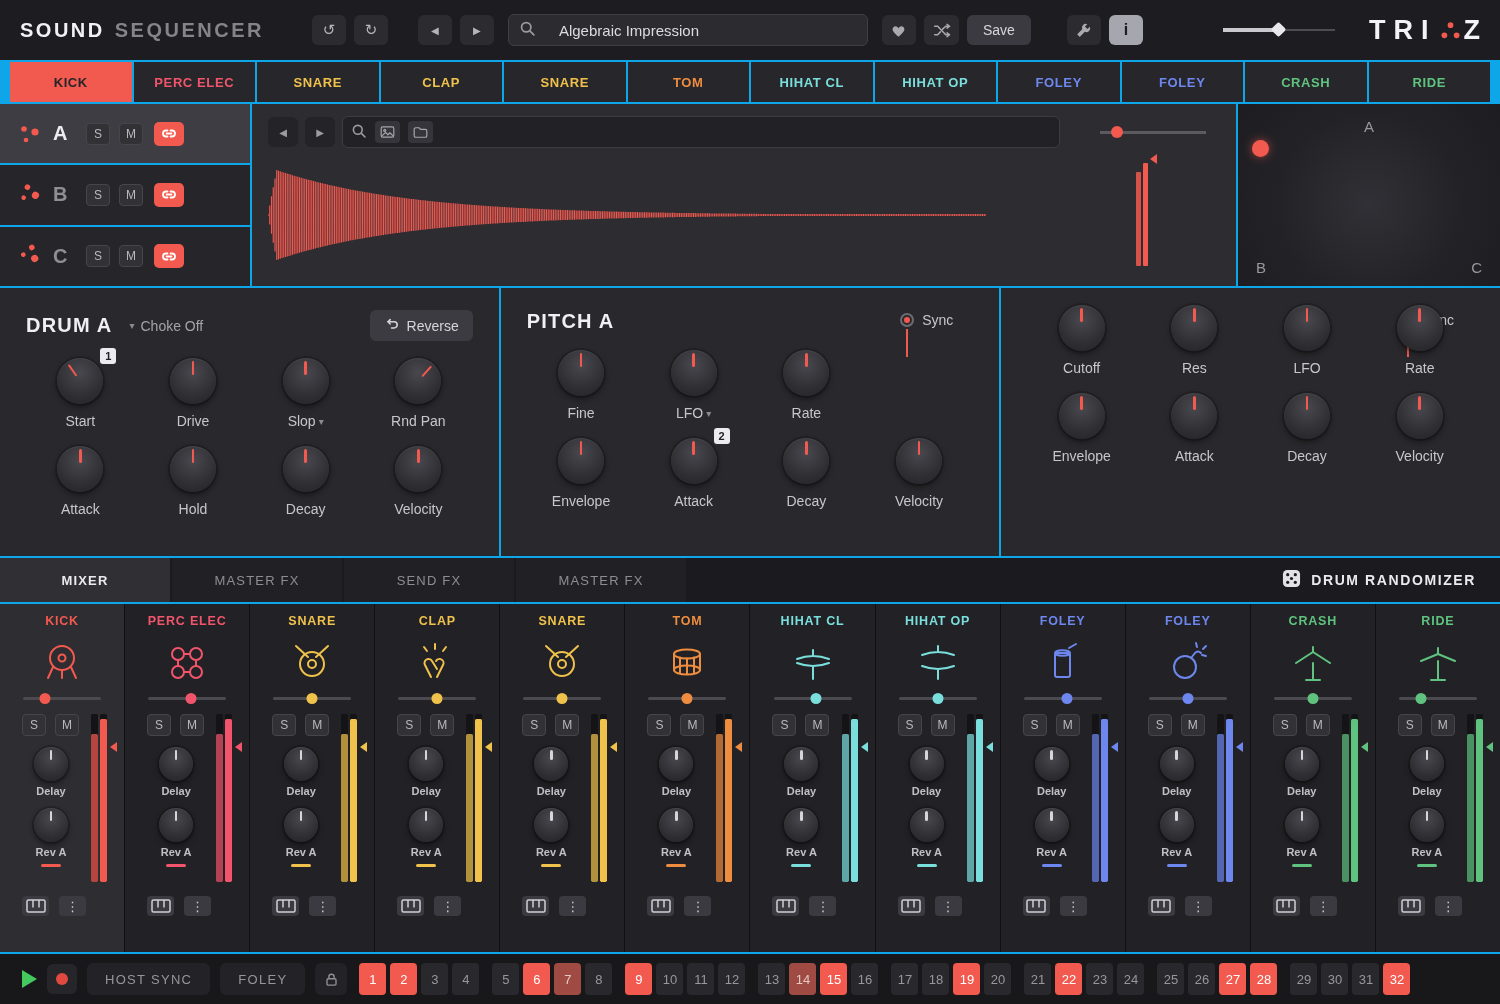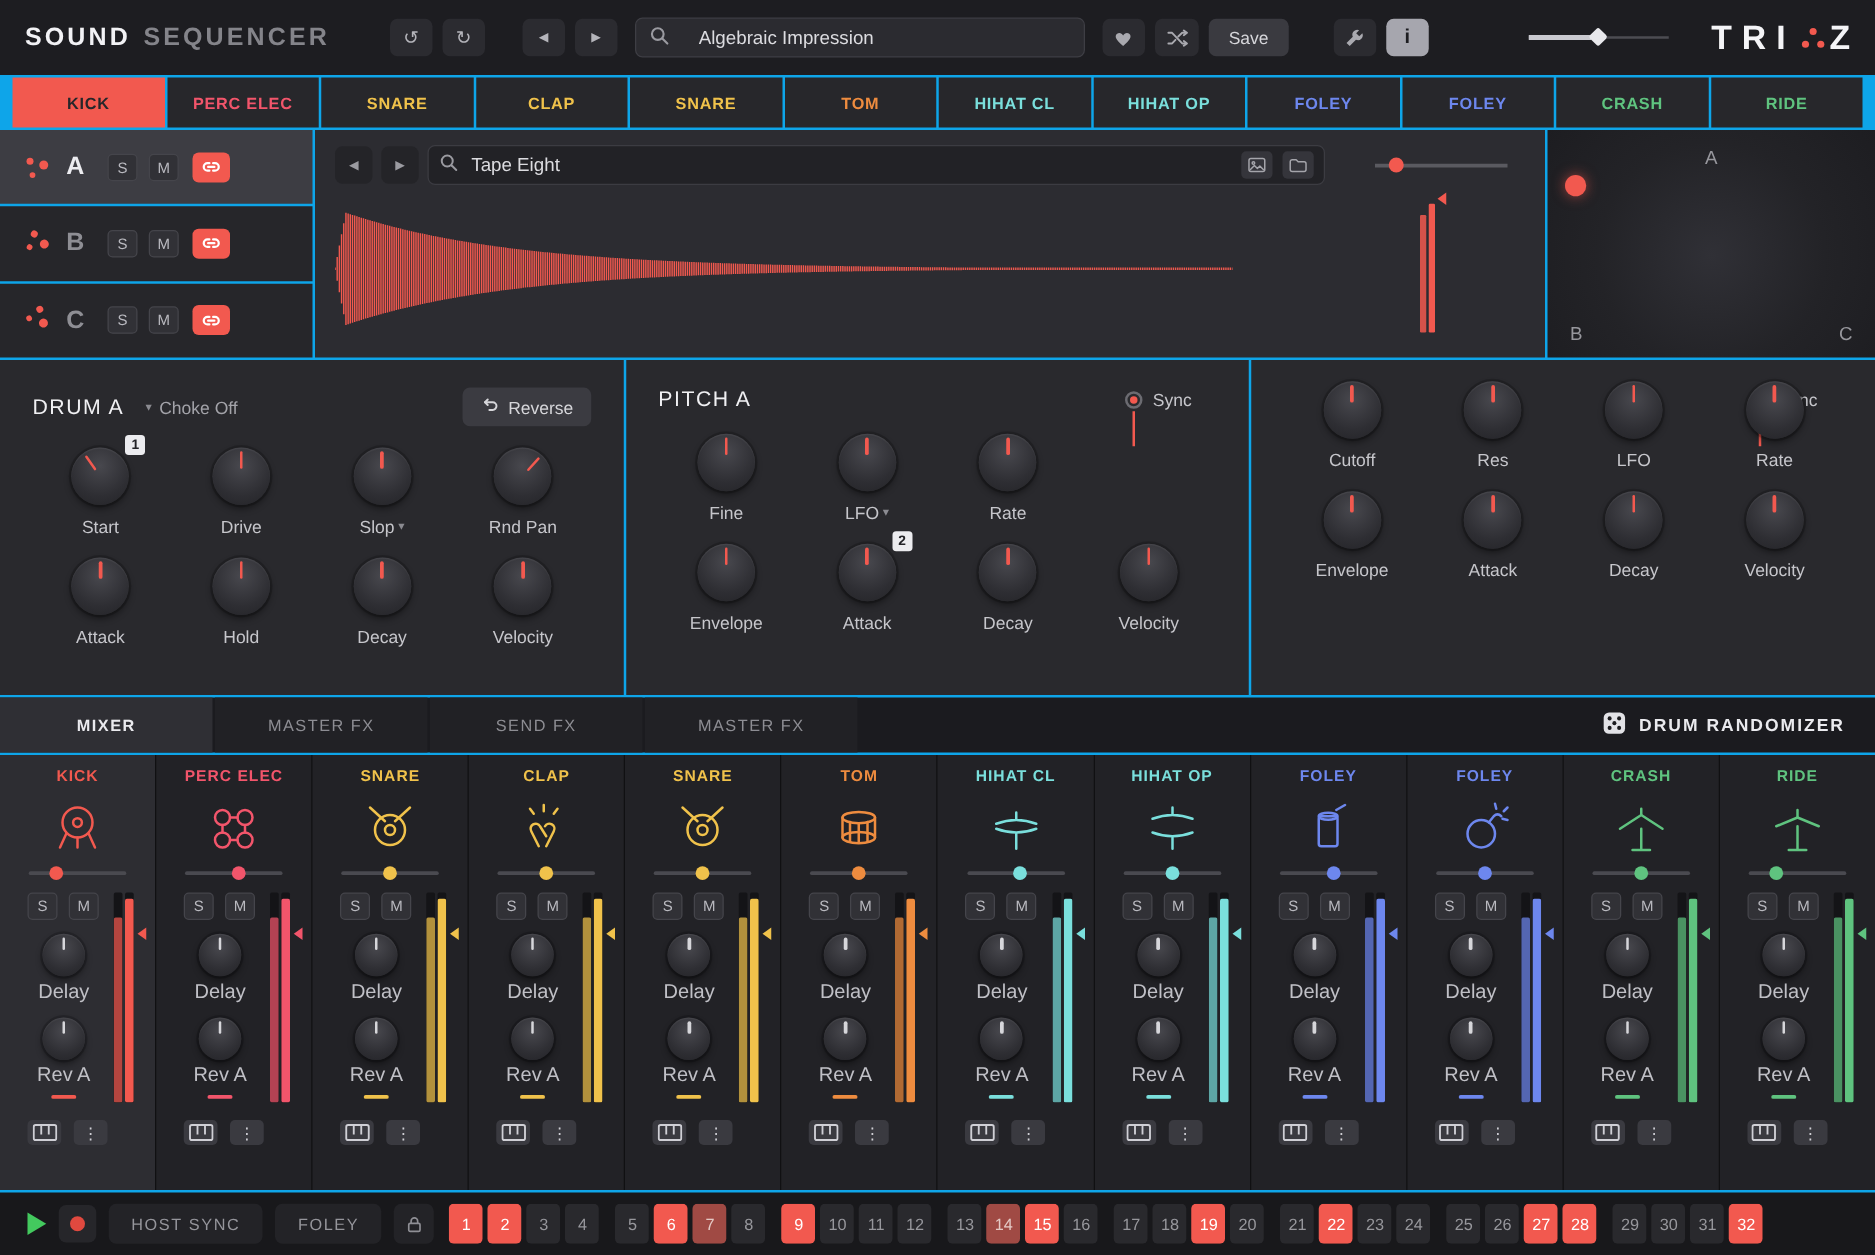--- a/index.html
+++ b/index.html
@@ -62,41 +62,41 @@
   .xy-a,.xy-b,.xy-c{position:absolute;font-size:15px;color:#97979d;}
   .xy-a{top:14px;left:50%;transform:translateX(-50%);}
   .xy-b{bottom:10px;left:18px;}
   .xy-c{bottom:10px;right:18px;}
   .xy-dot{position:absolute;left:14px;top:36px;width:17px;height:17px;border-radius:50%;background:#f2594f;box-shadow:0 0 10px rgba(242,89,79,.6);}
 
   
   .controls{height:268px;flex:none;display:flex;gap:2px;margin-top:2px;}
   .sec{flex:1;background:#29292d;position:relative;min-width:0;}
   .sec-head{display:flex;align-items:center;gap:14px;padding:22px 26px 0;}
-  .sec-title{font-size:17px;font-weight:400;letter-spacing:1.2px;color:#f0f0f3;white-space:nowrap;}
+  .sec-title{font-size:20px;font-weight:700;letter-spacing:1.2px;color:#f0f0f3;white-space:nowrap;}
   .choke{display:flex;align-items:center;gap:6px;color:#a3a3a9;font-size:14px;cursor:pointer;}
   .caret{font-size:10px;color:#8b8b91;margin-left:3px;}
   .reverse-btn{margin-left:auto;display:flex;align-items:center;gap:8px;background:#3b3b41;border:none;color:#d6d6da;font-size:14px;padding:7px 14px;border-radius:6px;cursor:pointer;}
   .sync{position:absolute;top:24px;right:46px;display:flex;align-items:center;gap:8px;font-size:14px;color:#c6c6cb;cursor:pointer;}
   .radio{width:14px;height:14px;border-radius:50%;border:2px solid #6b6b71;position:relative;background:#2a2a2e;flex:none;}
   .radio::after{content:"";position:absolute;inset:2px;border-radius:50%;background:#f2594f;}
   .sync-line{position:absolute;left:6px;top:17px;width:2px;height:28px;background:#f2594f;}
   .toggle{width:36px;height:18px;border-radius:9px;background:#55555c;position:relative;display:inline-block;flex:none;cursor:pointer;}
   .toggle-knob{position:absolute;left:2px;top:2px;width:14px;height:14px;border-radius:50%;background:#ececf0;}
   .curves{display:flex;gap:13px;margin-left:18px;color:#a6a6ac;align-items:center;}
   .sec-knobs{display:grid;grid-template-columns:repeat(4,1fr);padding:0 24px;margin-top:17px;}
   .knob-cell{display:flex;flex-direction:column;align-items:center;gap:9px;}
   .knob{position:relative;border-radius:50%;background:radial-gradient(circle at 50% 32%,#48484e,#2e2e33 62%,#232327);box-shadow:0 3px 6px rgba(0,0,0,.45),inset 0 1px 1px rgba(255,255,255,.07),0 0 0 2px rgba(0,0,0,.18);cursor:pointer;}
   .knob .needle{position:absolute;inset:0;transform:rotate(var(--a,0deg));}
   .knob .needle::before{content:"";position:absolute;left:calc(50% - 1.25px);top:3px;width:2.5px;height:30%;background:var(--needle,#f2594f);border-radius:2px;}
   .knob.lg{width:46px;height:46px;}
   .knob.sm{width:34px;height:34px;--needle:#d6d6da;}
   .badge{position:absolute;top:-10px;right:-13px;background:#ececef;color:#232327;font-size:11px;font-weight:700;line-height:1;padding:2.5px 5px;border-radius:3px;}
   .klabel{font-size:14px;color:#c6c6cb;display:flex;align-items:center;white-space:nowrap;}
-  .klabel.sm{font-size:16px;color:#c0c0c6;}
+  .klabel.sm{font-size:11px;color:#c0c0c6;font-weight:bold;}
 
   
   .fx-bar{height:44px;flex:none;display:flex;align-items:stretch;background:#1b1b1f;margin-top:2px;}
   .fx-tabs{display:flex;gap:2px;}
   .fx-tab{width:170px;display:flex;align-items:center;justify-content:center;font-size:13px;letter-spacing:1.2px;color:#8d8d93;background:#212125;cursor:pointer;}
   .fx-tab.selected{background:#2f2f34;color:#eaeaee;font-weight:700;}
   .randomizer{margin-left:auto;display:flex;align-items:center;gap:10px;padding-right:24px;color:#eaeaee;font-weight:700;letter-spacing:1.6px;font-size:14px;cursor:pointer;}
 
   
   .mixer{flex:1;display:flex;gap:1px;background:#101012;margin-top:2px;min-height:0;}
@@ -290,21 +290,20 @@
       </div>
     <div class="sample-main">
       <div class="sample-row">
         <button class="nav-btn">◀</button>
         <button class="nav-btn">▶</button>
         <div class="sample-search">
           <span><svg width="16" height="16" viewBox="0 0 20 20" fill="none" stroke="#9a9aa0" stroke-width="2" stroke-linecap="round">
                 <circle cx="8.5" cy="8.5" r="5.5"></circle>
                 <path d="M13 13 L17.5 17.5"></path>
               </svg></span>
-          <input value="Tape Eight" style="">
           <span class="field-btn">
               <svg width="15" height="14" viewBox="0 0 19 17" fill="none" stroke="currentColor" stroke-width="1.5" stroke-linejoin="round">
                 <rect x="1.5" y="2" width="16" height="13" rx="2"></rect>
                 <circle cx="6" cy="6.5" r="1.3"></circle>
                 <path d="M2.5 13.5 l4.5-4.5 3 3 2.5-2.5 4 4"></path>
               </svg>
             </span>
           <span class="field-btn">
               <svg width="15" height="13" viewBox="0 0 19 16" fill="none" stroke="currentColor" stroke-width="1.5" stroke-linejoin="round">
                 <path d="M1.5 4 a2 2 0 0 1 2-2 h4 l2 2 h6 a2 2 0 0 1 2 2 v6 a2 2 0 0 1-2 2 h-12 a2 2 0 0 1-2-2 z"></path>

